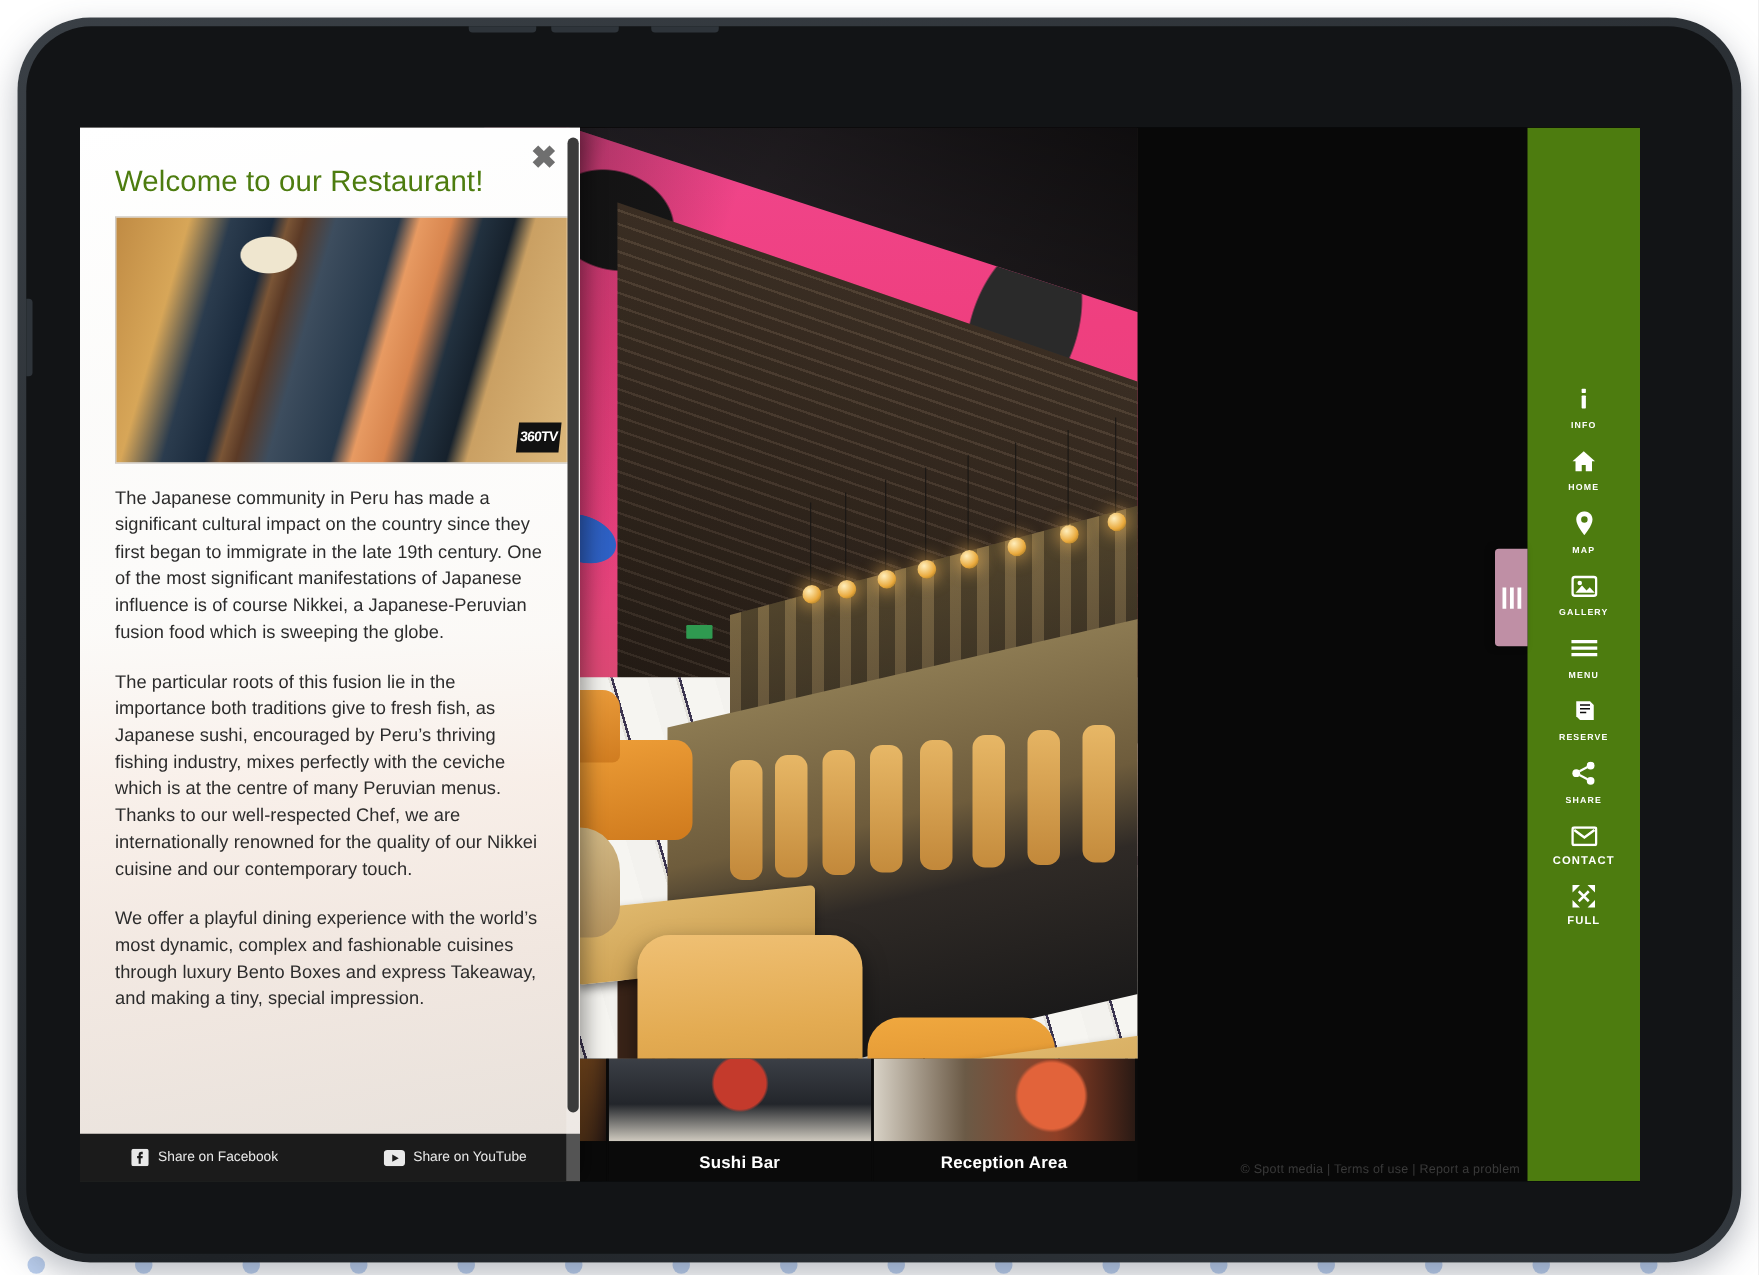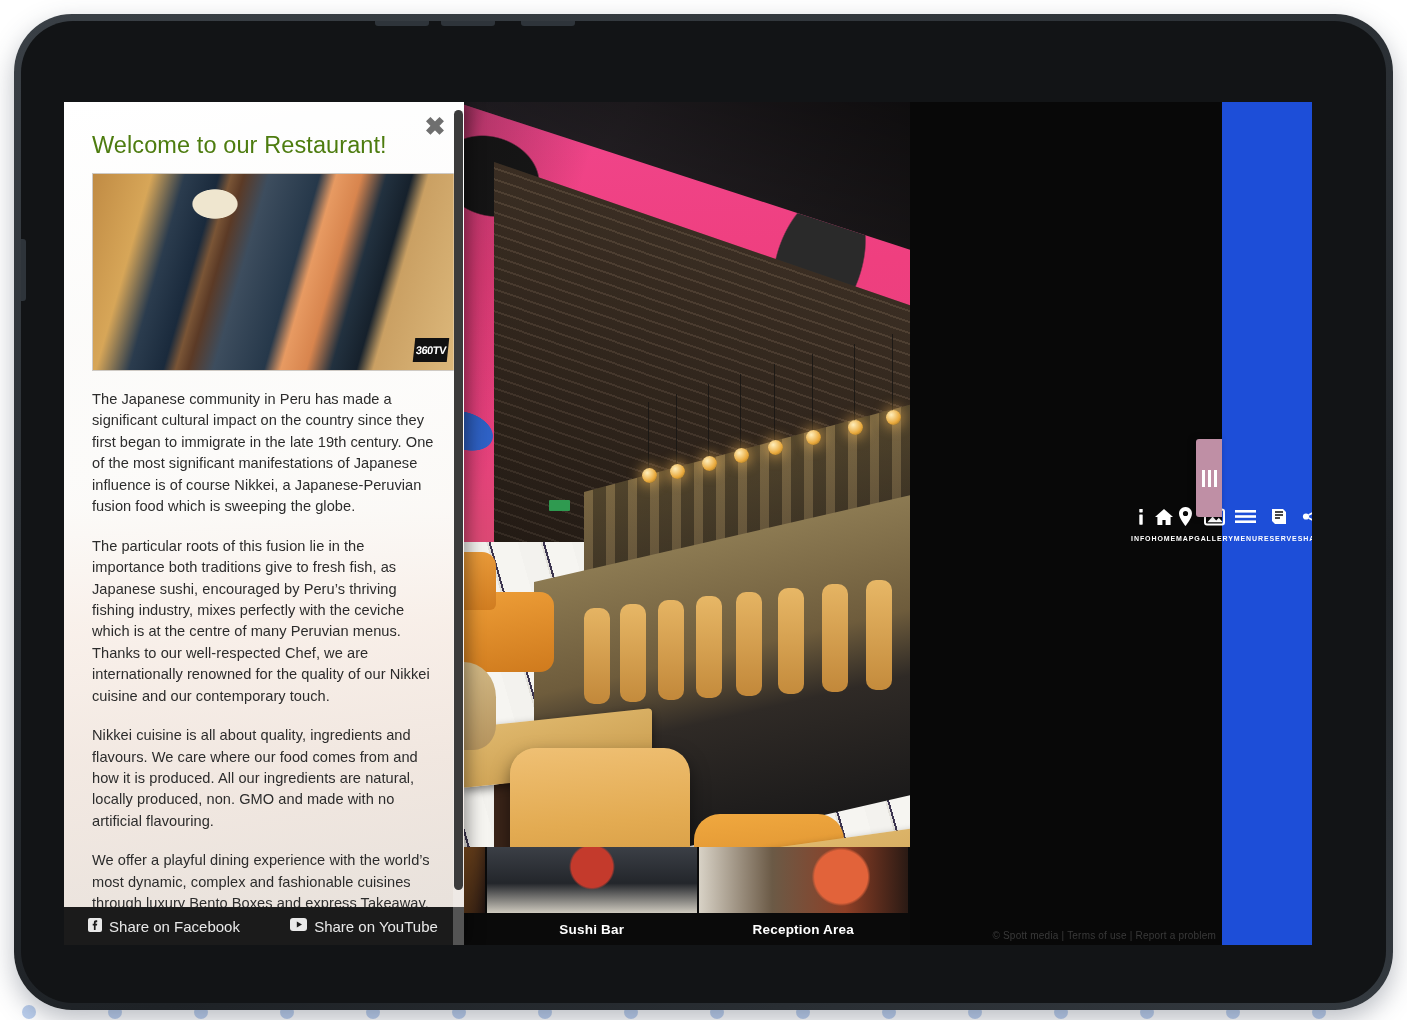--- a/index.html
+++ b/index.html
@@ -199,22 +199,22 @@
       radial-gradient(circle at 34% 42%, #e3452c 0 17%, rgba(0,0,0,0) 19%),
       radial-gradient(circle at 72% 58%, #e8a43a 0 14%, rgba(0,0,0,0) 16%),
       linear-gradient(140deg,#2a1c16,#b9471f 50%,#5d6b77 100%); }
   .t5 { background:
       radial-gradient(circle at 68% 45%, #e2633a 0 18%, rgba(0,0,0,0) 20%),
       linear-gradient(90deg,#d8d2c6 0%,#6b5a46 35%,#8e3f26 70%,#2a1a14 100%); }
 
   
   #sidebar {
     position: absolute; right: 0; top: 0; width: 90px; height: 843px;
-    background: #1d4ed8;
-    display: flex; flex-direction: row; align-items: center;
+    background: #4d7c0f;
+    display: flex; flex-direction: column; align-items: center;
     justify-content: center;
   }
   .side-item {
     width: 90px; padding: 7px 0 6px; text-align: center; cursor: pointer;
     color: #fff; text-decoration: none;
   }
   .side-icon { display: flex; align-items: center; justify-content: center; height: 22px; }
   .side-icon svg { fill: #fff; }
   .side-label {
     font-size: 10.5px; letter-spacing: .9px; margin-top: 3px;
@@ -287,22 +287,22 @@
   }
   .para {
     font-size: 14.6px; line-height: 1.47; color: #2c2c2c; margin-top: 18px;
     letter-spacing: .05px;
   }
   #modal-footer {
     position: absolute; left: 0; bottom: 0; width: 400px; height: 38px;
     background: #1b1b1b; display: flex; align-items: center; z-index: 6;
   }
   .fbtn {
-    flex: 1 1 0; display: flex; align-items: flex-start; justify-content: center;
-    gap: 7px; color: #e9e9e9; font-size: 15px; cursor: pointer;
+    flex: 1 1 0; display: flex; align-items: center; justify-content: center;
+    gap: 7px; color: #e9e9e9; font-size: 11px; cursor: pointer;
   }
   .fbtn .gl { display:flex; align-items:center; justify-content:center; }
   .fbtn .gl svg { fill:#e9e9e9; }
   #modal-scrollbar {
     position: absolute; right: 0; top: 0; width: 11px; height: 843px;
     background: rgba(255,255,255,.25); z-index: 7; cursor: pointer;
   }
   #modal-thumb {
     position: absolute; left: 1px; top: 8px; width: 9px; height: 780px;
     background: #3b3b3b; border-radius: 5px;
@@ -568,21 +568,20 @@
         <div id="modal-scroll">
           <div id="modal-content">
             <div id="modal-title">Welcome to our Restaurant!</div>
 
             <div id="hero-img">
               <div id="hero-watermark">360TV</div>
             </div>
 
             <p class="para">The Japanese community in Peru has made a significant cultural impact on the country since they first began to immigrate in the late 19th century. One of the most significant manifestations of Japanese influence is of course Nikkei, a Japanese-Peruvian fusion food which is sweeping the globe.</p>
             <p class="para">The particular roots of this fusion lie in the importance both traditions give to fresh fish, as Japanese sushi, encouraged by Peru’s thriving fishing industry, mixes perfectly with the ceviche which is at the centre of many Peruvian menus. Thanks to our well-respected Chef, we are internationally renowned for the quality of our Nikkei cuisine and our contemporary touch.</p>
-            <p class="para">Nikkei cuisine is all about quality, ingredients and flavours. We care where our food comes from and how it is produced. All our ingredients are natural, locally produced, non. GMO and made with no artificial flavouring.</p>
             <p class="para">We offer a playful dining experience with the world’s most dynamic, complex and fashionable cuisines through luxury Bento Boxes and express Takeaway, and making a tiny, special impression.</p>
             <div style="height:60px"></div>
           </div>
         </div>
 
         <div id="modal-scrollbar">
           <div id="modal-thumb"></div>
         </div>
 
         <div id="modal-footer">

